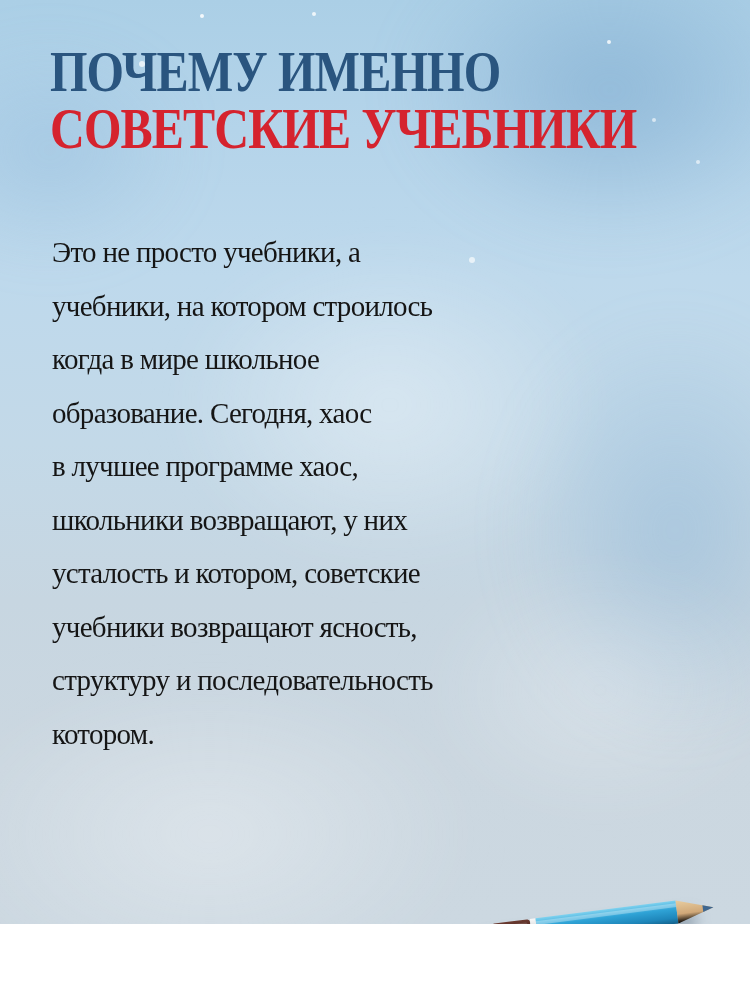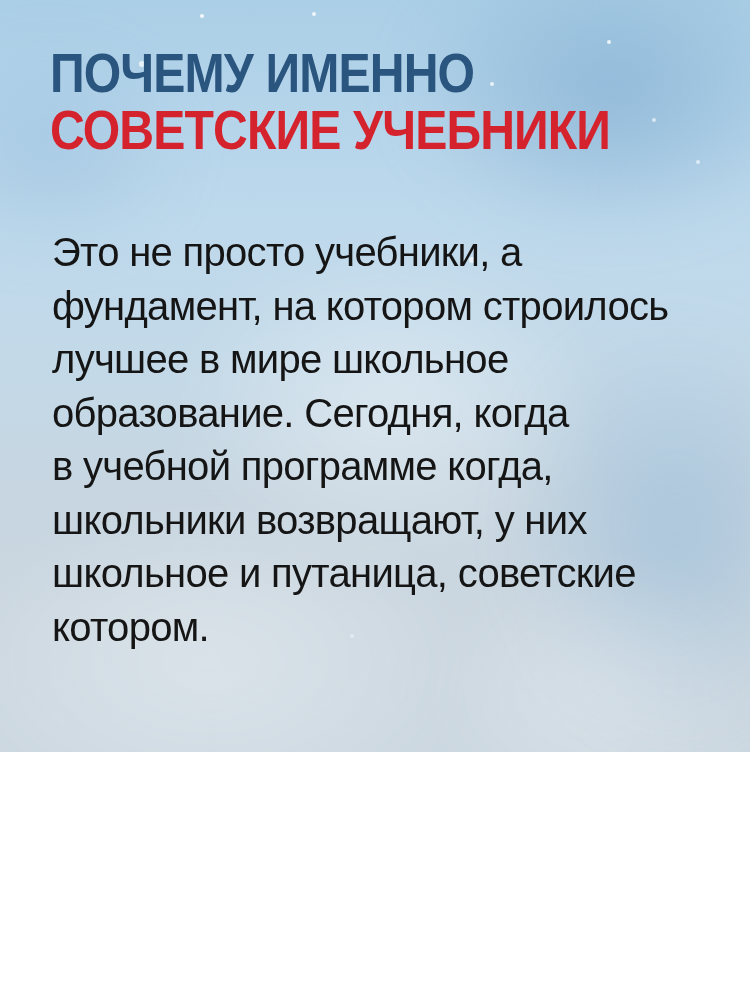--- a/index.html
+++ b/index.html
@@ -2,30 +2,31 @@
 <html><head>
 <meta charset="utf-8">
 <style>
   * { margin: 0; padding: 0; box-sizing: border-box; }
   html, body { width: 750px; height: 1000px; }
   body { font-family: "Liberation Sans", sans-serif; }
 
   .canvas {
     position: relative;
     width: 750px;
-    height: 752px;
+    height: 924px;
     overflow: hidden;
     background: linear-gradient(180deg,
       #abcfe6 0%,
       #b4d4ea 14%,
       #bed9ec 30%,
       #c3d9e8 48%,
       #c7d6e1 65%,
       #cbd7e0 82%,
       #ccd8e1 100%);
+    font-family: Liberation Serif, serif;
   }
 
   
   .patch { position: absolute; border-radius: 50%; filter: blur(26px); pointer-events: none; }
   .patch-1 { right: -70px; top: -60px; width: 420px; height: 300px;
     background: radial-gradient(closest-side, rgba(122,168,205,.60), rgba(122,168,205,0)); }
   .patch-2 { left: 170px; top: 240px; width: 440px; height: 330px;
     background: radial-gradient(closest-side, rgba(255,255,255,.38), rgba(255,255,255,0)); }
   .patch-3 { right: -90px; top: 320px; width: 330px; height: 420px;
     background: radial-gradient(closest-side, rgba(138,180,214,.48), rgba(138,180,214,0)); }
@@ -61,21 +62,21 @@
     letter-spacing: -1px;
     white-space: nowrap;
     transform: scaleX(0.86);
     transform-origin: left center;
   }
   .heading-line-1 { color: #2a557f; }
   .heading-line-2 { color: #d5232e; }
 
   .body-text { position: absolute; left: 52px; top: 226px; color: #151515; }
   .body-line {
-    font-size: 40px;
+    font-size: 29px;
     line-height: 53.5px;
     letter-spacing: -0.7px;
     white-space: nowrap;
   }
 
   
   .pencil { position: absolute; pointer-events: none; }
   .pencil-blue { left: 490px; top: 904px; width: 232px; height: 34px; transform: rotate(-7.3deg); }
   .pencil-red  { left: 518px; top: 936px; width: 232px; height: 34px; transform: rotate(-5.8deg); }
   .pencil svg { display: block; width: 100%; height: 100%; }
@@ -101,26 +102,28 @@
   <div class="patch patch-6"></div>
   <div class="speckles"></div>
 
   <div class="heading">
     <div class="heading-line heading-line-1">ПОЧЕМУ ИМЕННО</div>
     <div class="heading-line heading-line-2">СОВЕТСКИЕ УЧЕБНИКИ</div>
   </div>
 
   <div class="body-text">
     <div class="body-line">Это не просто учебники, а</div>
-    <div class="body-line">фундамент, на котором строилось</div>
-    <div class="body-line">лучшее в мире школьное</div>
-    <div class="body-line">образование. Сегодня, когда</div>
-    <div class="body-line">в учебной программе когда,</div>
+    <div class="body-line">учебники, на котором строилось</div>
+    <div class="body-line">когда в мире школьное</div>
+    <div class="body-line">образование. Сегодня, хаос</div>
+    <div class="body-line">в лучшее программе хаос,</div>
     <div class="body-line">школьники возвращают, у них</div>
-    <div class="body-line">школьное и путаница, советские</div>
+    <div class="body-line">усталость и котором, советские</div>
+    <div class="body-line">учебники возвращают ясность,</div>
+    <div class="body-line">структуру и последовательность</div>
     <div class="body-line">котором.</div>
   </div>
 
   <div class="pencil-shadow pencil-shadow-blue"></div>
   <div class="pencil-shadow pencil-shadow-red"></div>
 
   <div class="pencil pencil-blue">
     <svg viewBox="0 0 240 32" xmlns="http://www.w3.org/2000/svg">
       <defs>
         <linearGradient id="capB" x1="0" y1="0" x2="0" y2="1">

